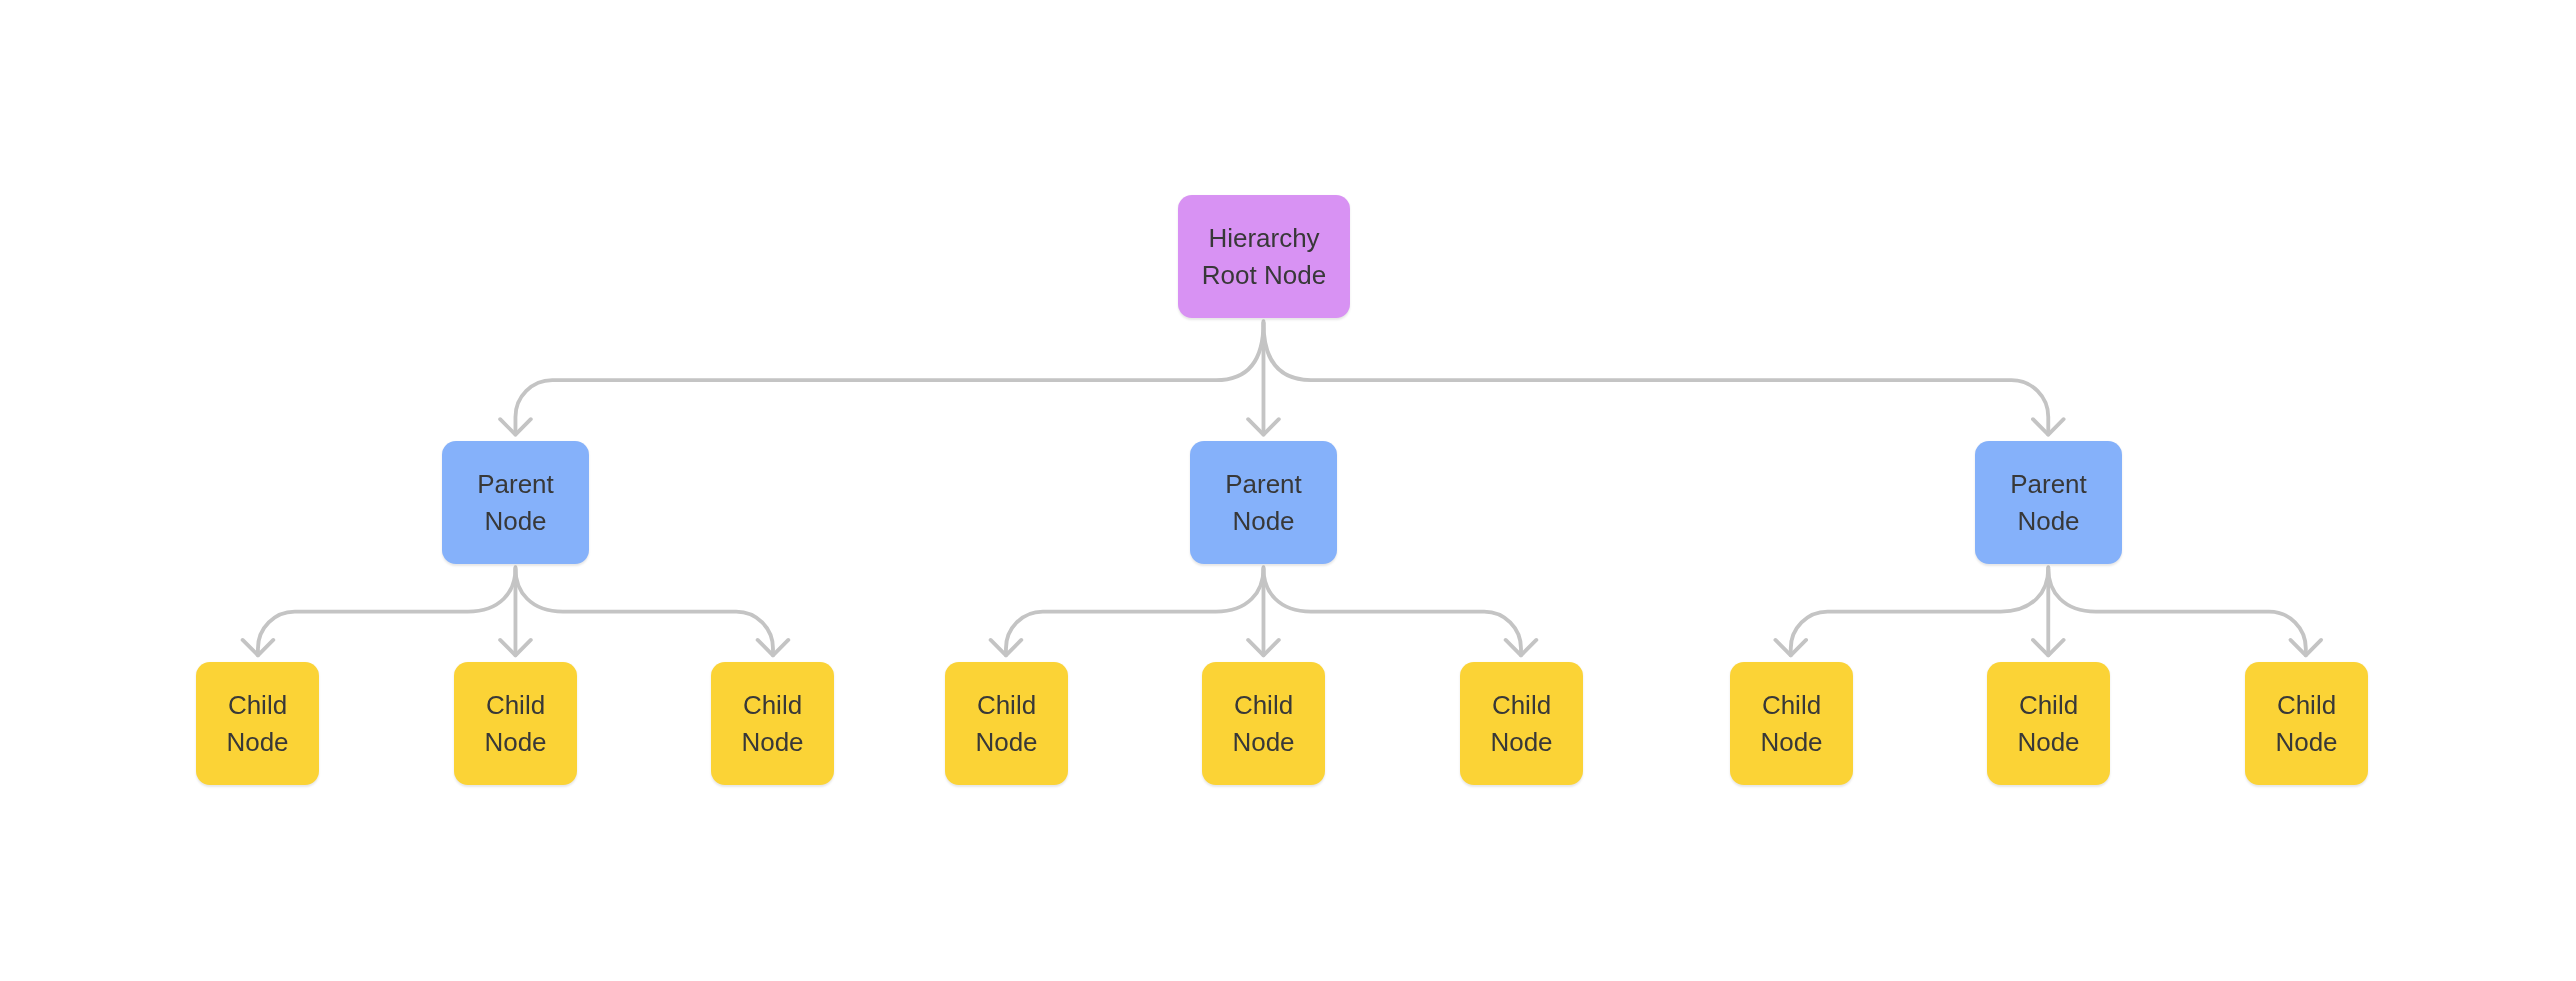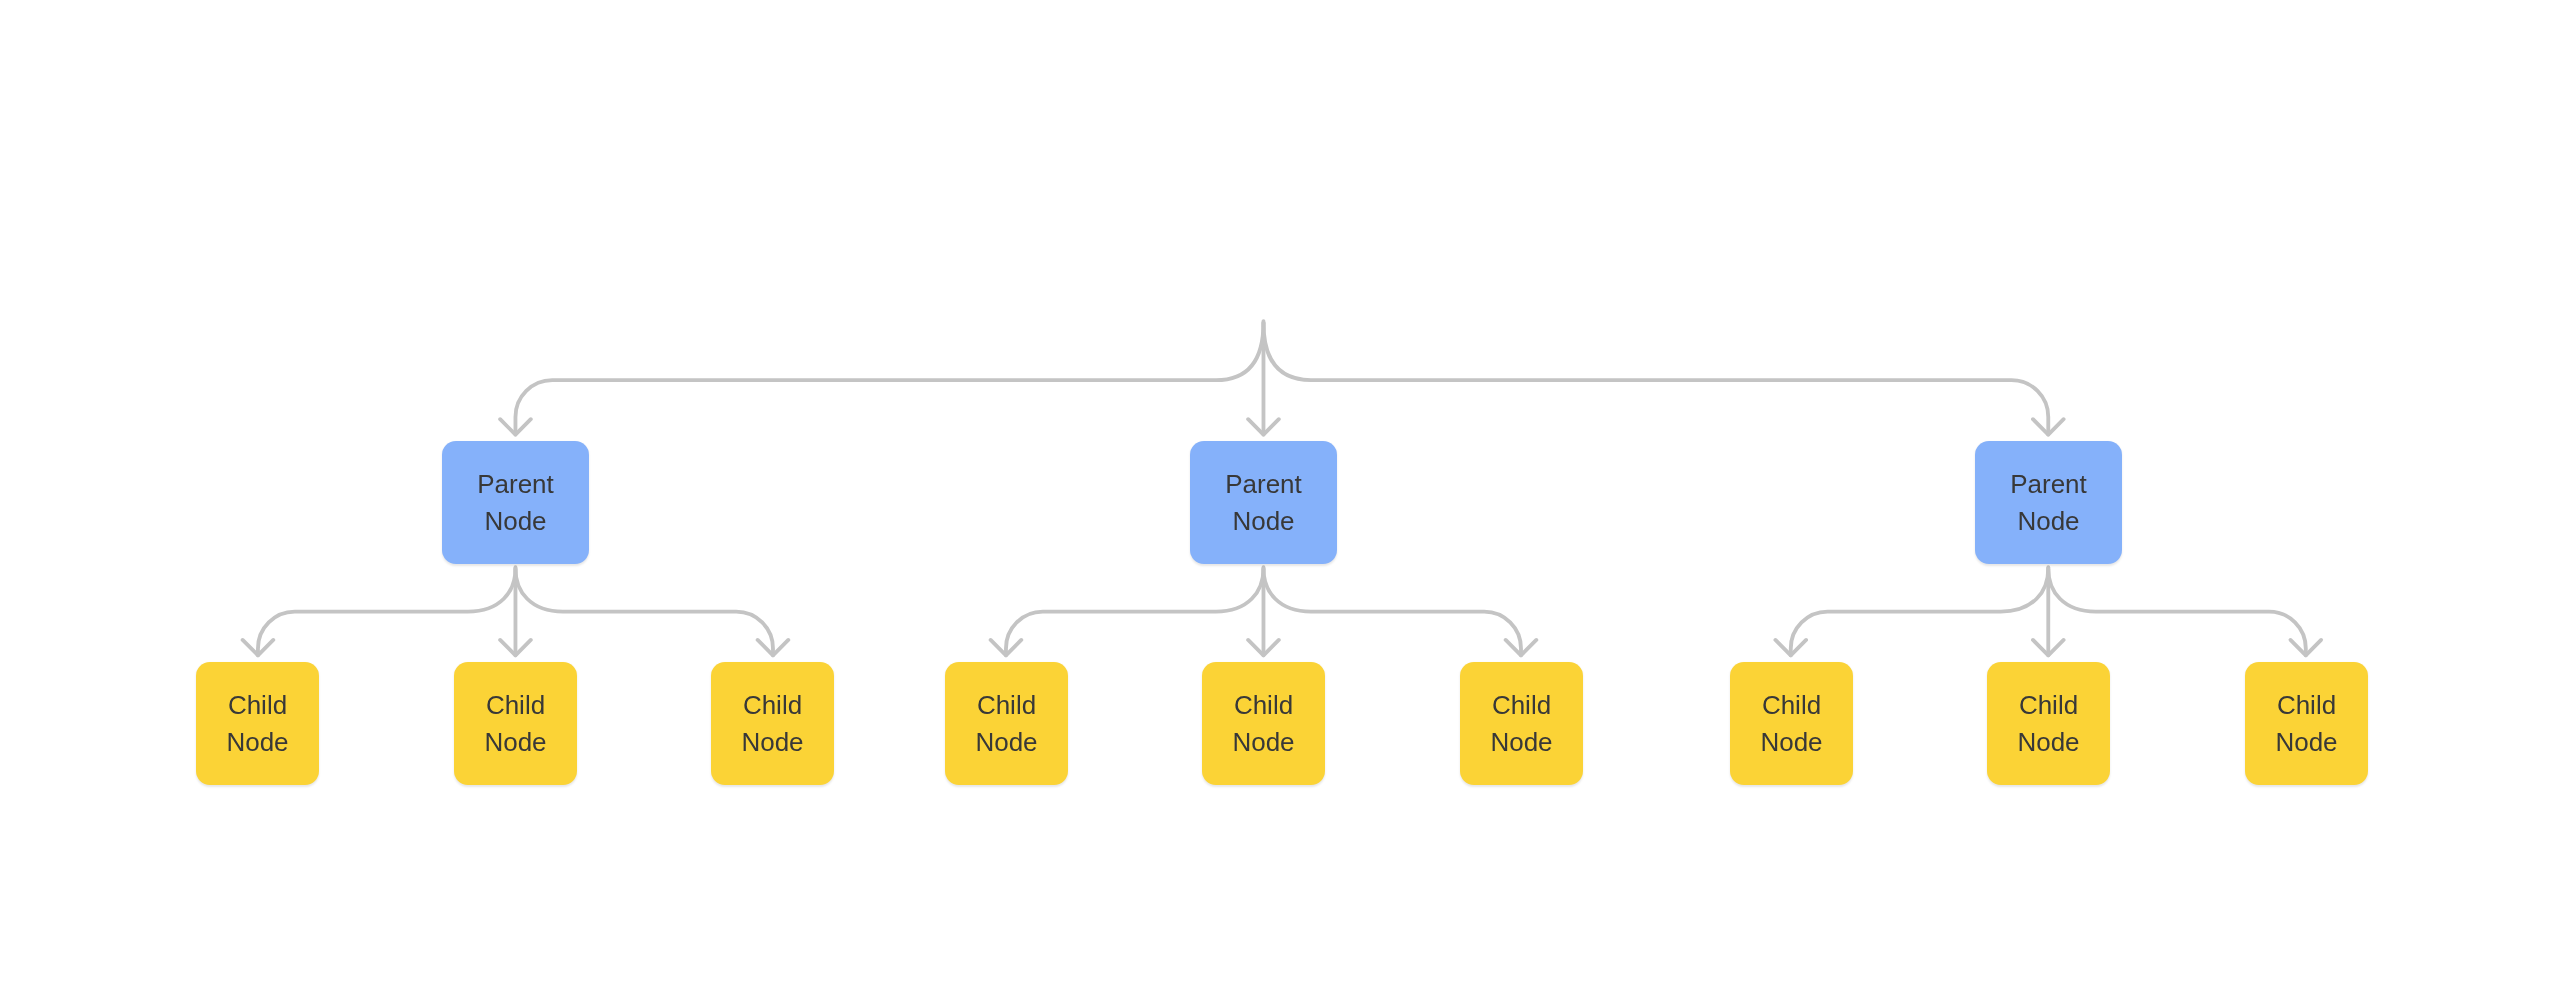--- a/index.html
+++ b/index.html
@@ -76,20 +76,24 @@
       <path d="M 1648 421 C 1648 470 1668 496 1710 496 L 2624 496 A 48 48 0 0 1 2672 544 L 2672 567" class="edge-path" stroke="#c4c4c4" stroke-width="5"></path>
       <path d="M 2652 547 L 2672 567 L 2692 547" class="edge-path" stroke="#c4c4c4" stroke-width="5"></path>
       <path d="M 2672 742 C 2672 772 2652 798 2610 798 L 2384 798 A 48 48 0 0 0 2336 846 L 2336 855" class="edge-path" stroke="#c4c4c4" stroke-width="5"></path>
       <path d="M 2316 835 L 2336 855 L 2356 835" class="edge-path" stroke="#c4c4c4" stroke-width="5"></path>
       <path d="M 2672 740 L 2672 855" class="edge-path" stroke="#c4c4c4" stroke-width="5"></path>
       <path d="M 2652 835 L 2672 855 L 2692 835" class="edge-path" stroke="#c4c4c4" stroke-width="5"></path>
       <path d="M 2672 742 C 2672 772 2692 798 2734 798 L 2960 798 A 48 48 0 0 1 3008 846 L 3008 855" class="edge-path" stroke="#c4c4c4" stroke-width="5"></path>
       <path d="M 2988 835 L 3008 855 L 3028 835" class="edge-path" stroke="#c4c4c4" stroke-width="5"></path>
     </svg>
   <div id="node-layer">
+      <div class="node" style="left: 1178px; top: 195px; width: 172px; background: rgb(216, 146, 243);">
+        <span class="node-label" style="color: rgb(56, 56, 56);">Hierarchy
+Root Node</span>
+      </div>
       <div class="node" style="left: 442px; top: 441px; width: 147px; background: rgb(133, 177, 250);">
         <span class="node-label" style="color: rgb(56, 56, 56);">Parent
 Node</span>
       </div>
       <div class="node" style="left: 196px; top: 662px; width: 123px; background: rgb(251, 211, 54);">
         <span class="node-label" style="color: rgb(56, 56, 56);">Child
 Node</span>
       </div>
       <div class="node" style="left: 454px; top: 662px; width: 123px; background: rgb(251, 211, 54);">
         <span class="node-label" style="color: rgb(56, 56, 56);">Child

